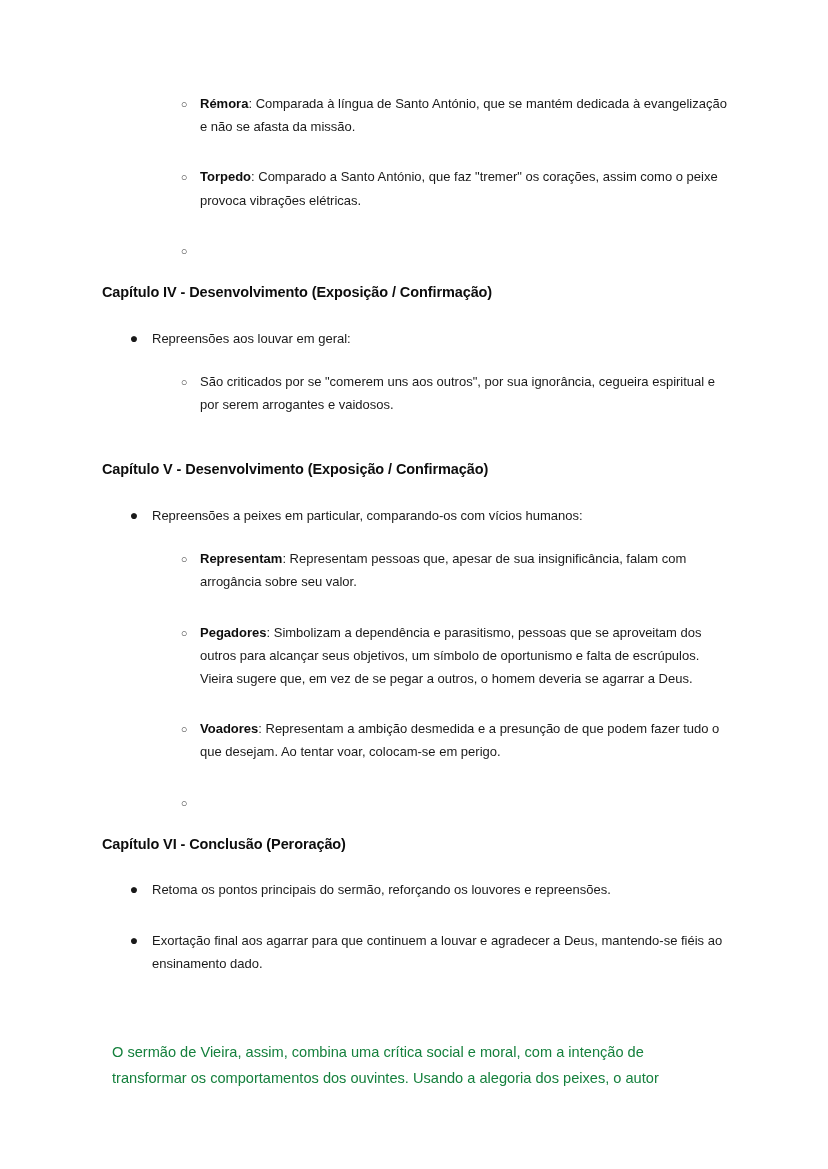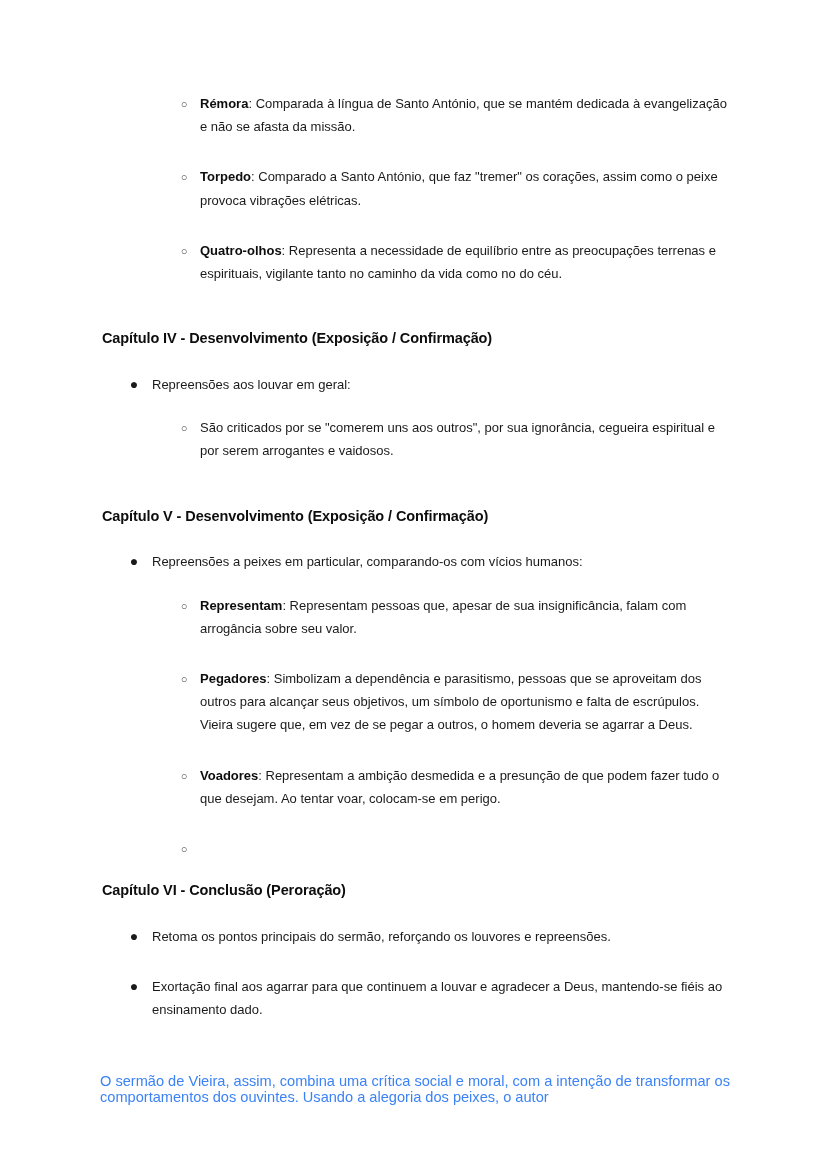--- a/index.html
+++ b/index.html
@@ -93,23 +93,23 @@
     color: #1a1a1a;
     display: block;
   }
   .li-text b {
     font-weight: bold;
     color: #0d0d0d;
   }
 
   .para {
     font-size: 14.6px;
-    line-height: 16px;
-    color: #3b82f6;
-    margin: 2px;
+    line-height: 26px;
+    color: #15803d;
+    margin: 14px;
     padding: 0;
   }
 
   
   .sp-item   { height: 27px; }   
   .sp-head   { height: 39px; }   
   .sp-afterh { height: 19px; }   
   .sp-sub    { height: 20px; }   
   .sp-final  { height: 50px; }   
 </style>
@@ -130,21 +130,20 @@
 
       <li class="bullet-l2">
         <span class="marker">○</span>
         <span class="li-text"><b>Torpedo</b><span>: Comparado a Santo António, que faz "tremer" os corações, assim como o peixe provoca vibrações elétricas.</span></span>
       </li>
 
       <div class="sp-item"></div>
 
       <li class="bullet-l2">
         <span class="marker">○</span>
-        <span class="li-text"><b>Quatro-olhos</b><span>: Representa a necessidade de equilíbrio entre as preocupações terrenas e espirituais, vigilante tanto no caminho da vida como no do céu.</span></span>
       </li>
 
     </ul>
 
     <div class="sp-head"></div>
 
     <h2 class="chapter-heading">Capítulo IV - Desenvolvimento (Exposição / Confirmação)</h2>
 
     <div class="sp-afterh"></div>
 

